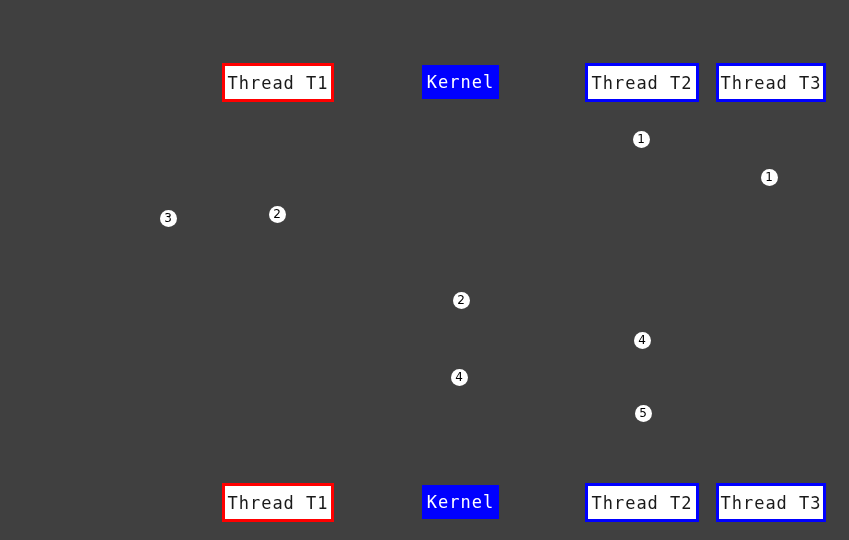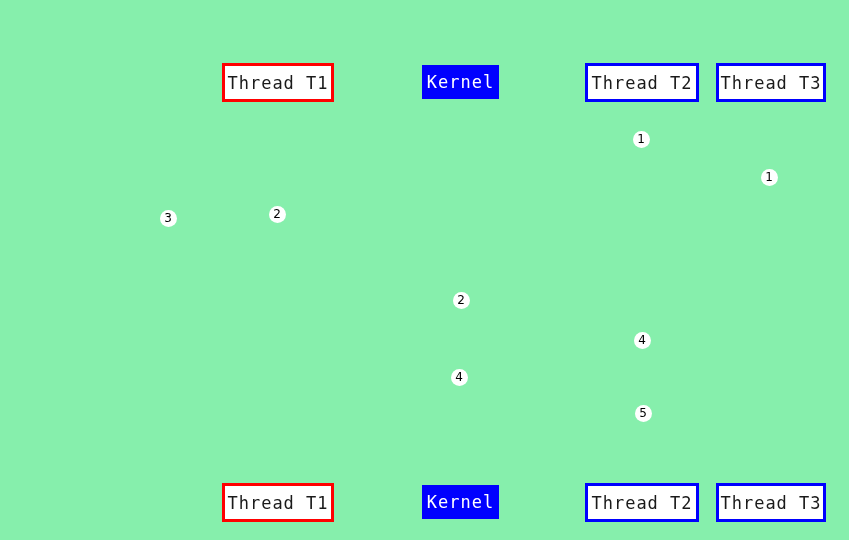--- a/index.html
+++ b/index.html
@@ -34,21 +34,21 @@
     align-items: center;
     justify-content: center;
     font-family: "DejaVu Sans", "Liberation Sans", sans-serif;
     font-size: 12px;
     line-height: 1;
   }
 </style>
 </head>
 <body>
 
-<div class="canvas" id="canvas" style="background: #86efac;">
+<div class="canvas" id="canvas" style="background: #404040;">
     <div class="pbox" style="left: 222px; top: 63px; width: 112px; height: 39px; border-color: rgb(255, 0, 0); background: rgb(255, 255, 255); color: rgb(26, 26, 26);">
       <span>Thread T1</span>
     </div>
     <div class="pbox" style="left: 222px; top: 483px; width: 112px; height: 39px; border-color: rgb(255, 0, 0); background: rgb(255, 255, 255); color: rgb(26, 26, 26);">
       <span>Thread T1</span>
     </div>
     <div class="pbox" style="left: 422px; top: 65px; width: 77px; height: 34px; border-color: rgb(0, 0, 255); background: rgb(0, 0, 255); color: rgb(255, 255, 255);">
       <span>Kernel</span>
     </div>
     <div class="pbox" style="left: 422px; top: 485px; width: 77px; height: 34px; border-color: rgb(0, 0, 255); background: rgb(0, 0, 255); color: rgb(255, 255, 255);">

